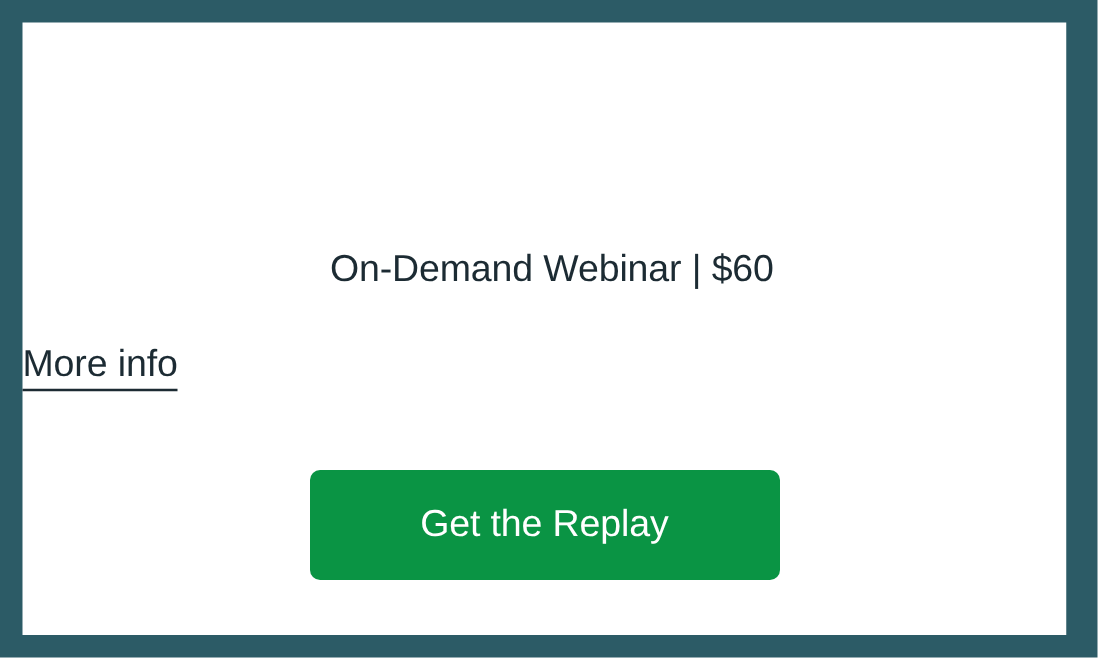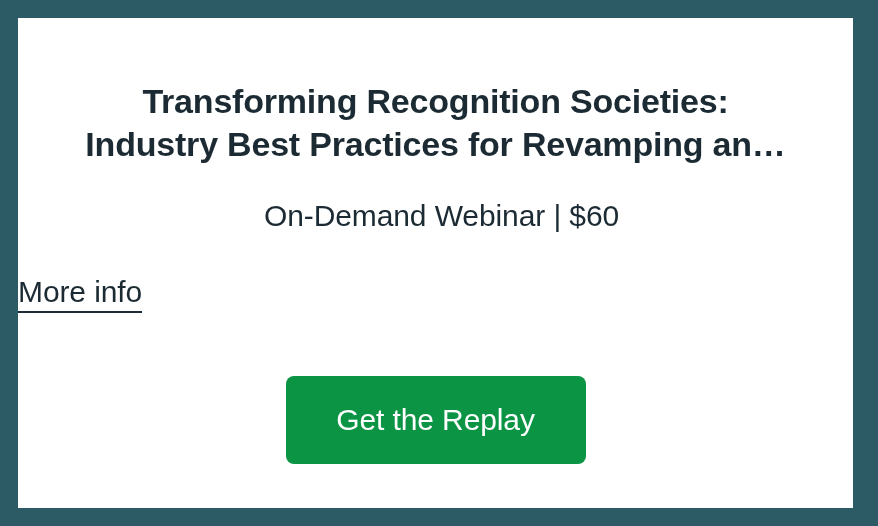--- a/index.html
+++ b/index.html
@@ -97,21 +97,21 @@
     position: absolute;
     top: 358px;
     left: 0;
     right: 0;
     text-align: center;
   }
   .cta-button {
     display: inline-flex;
     align-items: center;
     justify-content: center;
-    width: 300px;
+    width: 376px;
     height: 88px;
     background: #0a9444;
     color: #ffffff;
     border: none;
     border-radius: 8px;
     font-family: "Liberation Sans", sans-serif;
     font-size: 30px;
     line-height: 36px;
     font-weight: 400;
     letter-spacing: -0.1px;
@@ -119,22 +119,20 @@
     padding: 0;
   }
 </style>
 </head>
 <body>
 
 <div id="promo-frame">
 
   <div id="promo-card">
 
-    <h1 class="headline">Transforming Recognition Societies:
-Industry Best Practices for Revamping an…</h1>
 
     <p class="subtitle">On-Demand Webinar | $60</p>
 
     <div class="info-link-wrap">
       <a class="info-link" href="#">More info</a>
     </div>
 
     <div class="cta-wrap">
       <button class="cta-button" type="button">Get the Replay</button>
     </div>

